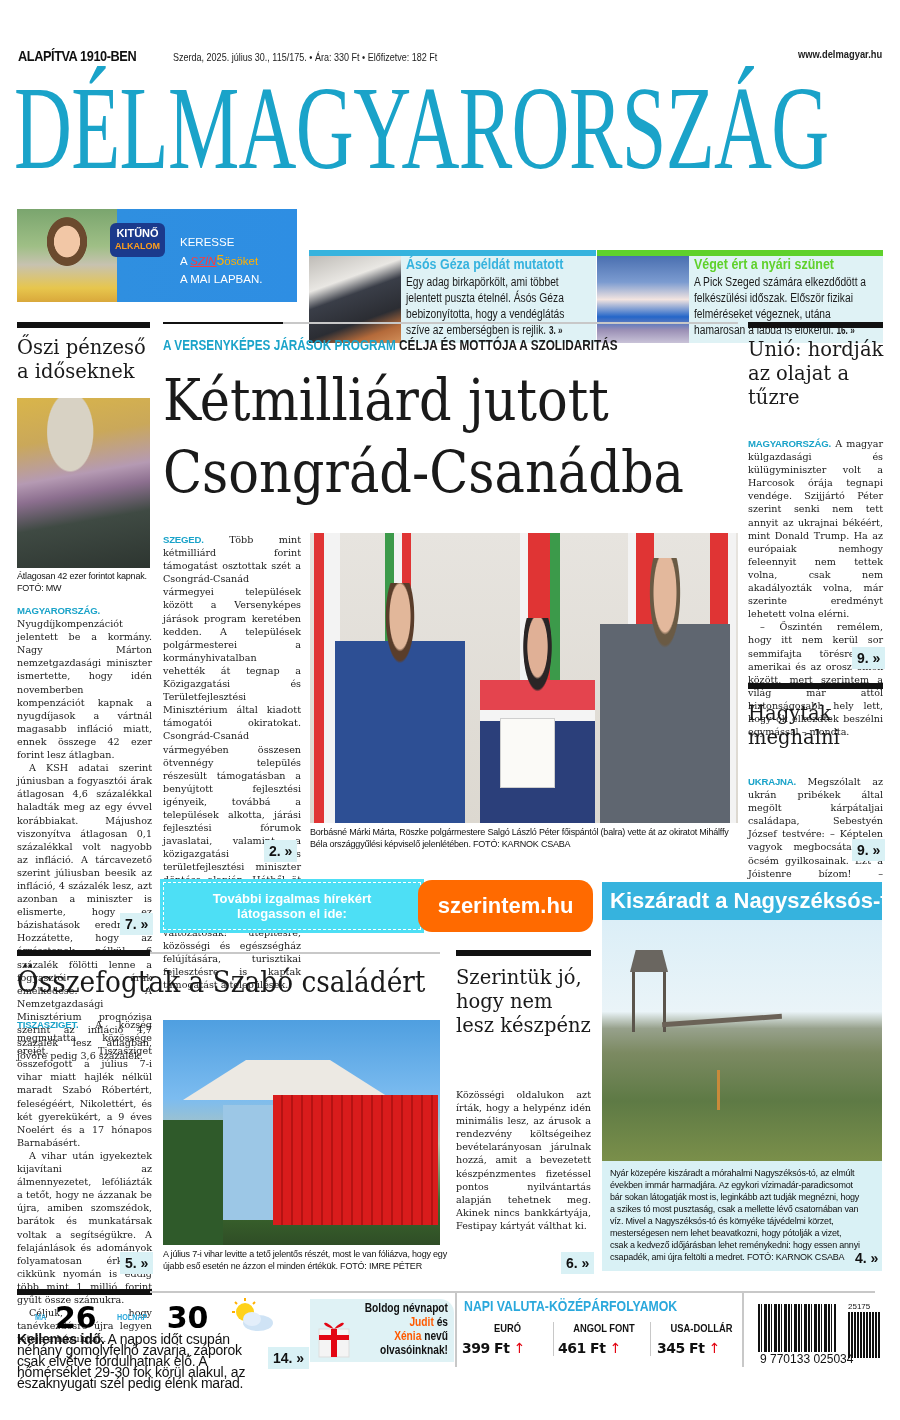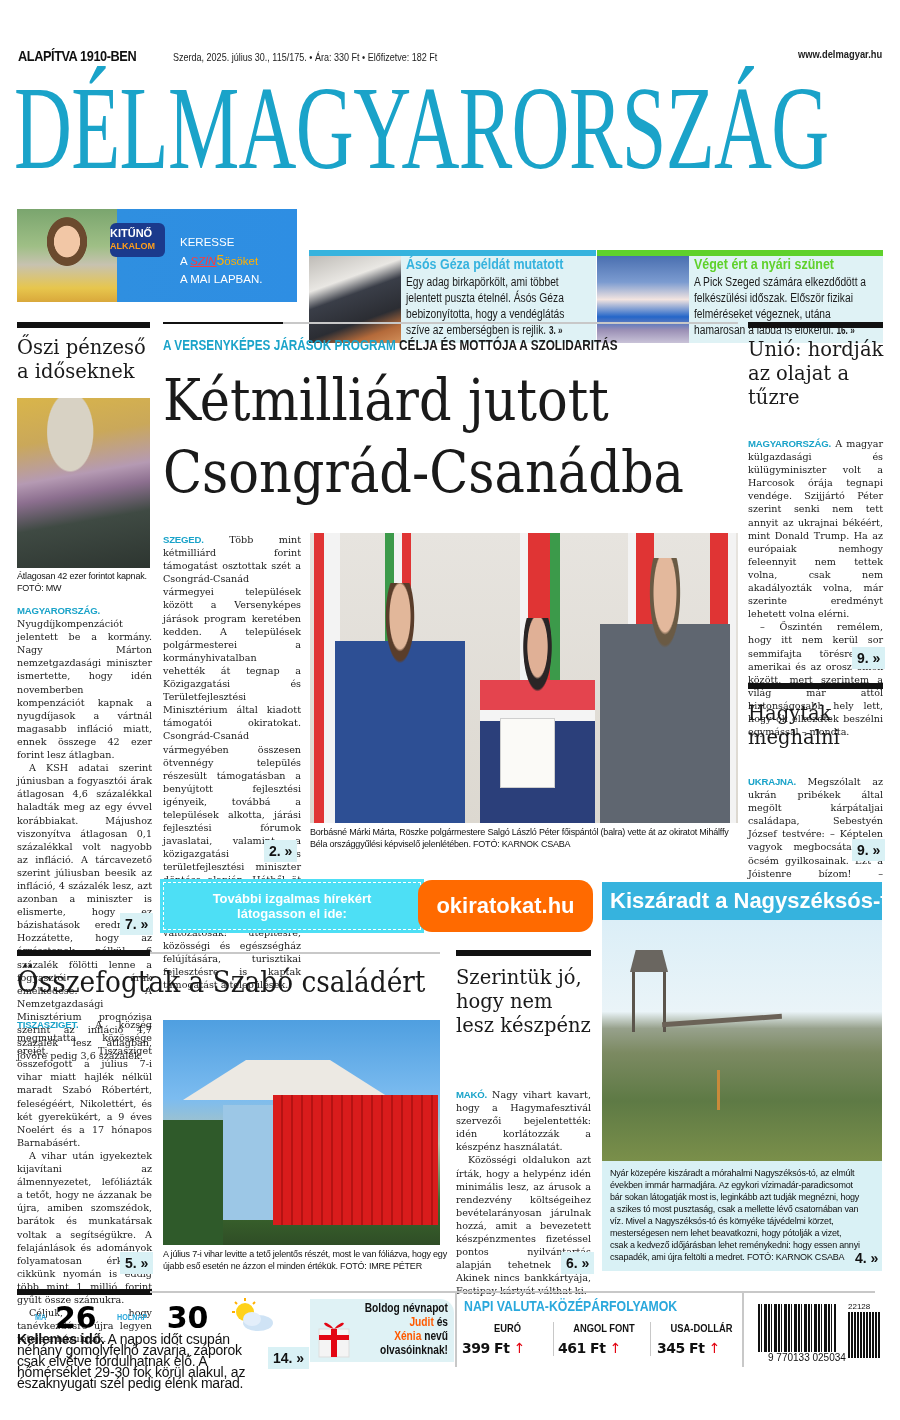--- a/index.html
+++ b/index.html
@@ -10,21 +10,21 @@
   
   .topline { top: 47px; left: 18px; right: 18px; height: 18px; display: flex; align-items: baseline; }
   .founded { font-family: "Liberation Sans", sans-serif; font-weight: bold; font-size: 15px; letter-spacing: -0.5px; color: #111; transform: scaleX(0.85); transform-origin: left; width: 135px; white-space: nowrap; }
   .dateline { font-size: 11px; color: #222; transform: scaleX(0.82); transform-origin: left; white-space: nowrap; margin-left: 20px; }
   .website { position: absolute; right: 0; top: 1px; font-weight: bold; font-size: 11px; color: #222; transform: scaleX(0.85); transform-origin: right; }
   .logo { top: 64px; left: 14px; width: 872px; height: 130px; font-family: "Liberation Serif", serif; font-size: 118px; line-height: 130px; color: #1aa3c9; letter-spacing: -1px; white-space: nowrap; transform: scaleX(0.68); transform-origin: left top; }
 
   
   .teaser-ad { top: 209px; left: 17px; width: 280px; height: 93px; background: linear-gradient(90deg,#3d80c4 0%,#2f8fe0 35%,#2e8ee3 100%); overflow: hidden; }
   .ad-photo { left: 0; top: 0; width: 100px; height: 93px; background: radial-gradient(ellipse at 50% 35%, #f2c7a6 0 18%, #6b4a2e 19% 28%, transparent 29%), linear-gradient(180deg,#7aa56e 0%,#9fbf86 40%,#c7c2b0 60%,#e7c64d 85%,#d9a83b 100%); }
-  .ad-badge { left: 93px; top: 14px; width: 55px; height: 34px; background: #1b3a8c; border-radius: 6px; color: #fff; font-weight: bold; font-size: 11px; line-height: 13px; padding-top: 4px; }
+  .ad-badge { left: 93px; top: 14px; width: 55px; height: 34px; background: #1b3a8c; border-radius: 6px; color: #fff; font-weight: bold; font-size: 11px; line-height: 13px; text-align: center; padding-top: 4px; }
   .ad-badge .orange { color: #ff9e1b; display: block; font-size: 9px; }
   .ad-text { left: 163px; top: 24px; color: #fff; font-weight: normal; font-size: 11.5px; line-height: 18px; }
   .ad-text .szin { color: #ff3b3b; font-style: italic; text-decoration: underline; }
   .ad-text .five { color: #ffb000; font-size: 14px; }
   .ad-text .osoket { color: #ffb000; }
 
   .teaser { top: 209px; height: 93px; background: #dff2f5; overflow: hidden; margin-top: 41px; }
   .teaser .bar { position: absolute; left: 0; top: 0; right: 0; height: 6px; }
   .teaser .ph { position: absolute; left: 0; top: 6px; width: 92px; height: 87px; }
   .teaser .tt { position: absolute; left: 97px; top: 6px; right: 4px; font-weight: bold; font-size: 14.5px; line-height: 17px; transform: scaleX(0.86); transform-origin: left; white-space: nowrap; }
@@ -157,21 +157,21 @@
 <div class="abs side-hd" style="left:748px;top:702px;width:140px;">Hagyták meghalni</div>
 <div class="abs body" style="left:748px;top:775px;width:135px;">
   <p><span class="dateline-tag">UKRAJNA.</span> <span>Megszólalt az ukrán pribékek által megölt kárpátaljai családapa, Sebestyén József testvére: – Képtelen vagyok megbocsátani az öcsém gyilkosainak. Ezt a Jóistenre bízom! – jelentette ki.</span></p>
 </div>
 <div class="pgref" style="left:852px;top:839px;">9. »</div>
 
 <div class="abs web-left">
   <div>További izgalmas hírekért</div>
   <div>látogasson el ide:</div>
 </div>
-<div class="abs web-right">okiratokat.hu</div>
+<div class="abs web-right">szerintem.hu</div>
 
 <div class="abs boxhead-blue" style="left:602px;top:882px;width:280px;height:38px;">Kiszáradt a Nagyszéksós-tó</div>
 <div class="abs lake-photo">
   <div class="abs" style="left:28px;top:30px;width:38px;height:22px;background:#6a6660;clip-path:polygon(15% 0,85% 0,100% 100%,0 100%);"></div>
   <div class="abs" style="left:30px;top:52px;width:34px;height:60px;border-left:3px solid #5b544b;border-right:3px solid #5b544b;"></div>
   <div class="abs" style="left:60px;top:98px;width:120px;height:5px;background:#6b6257;transform:rotate(-4deg);"></div>
   <div class="abs" style="left:115px;top:150px;width:3px;height:40px;background:#c98a3a;"></div>
 </div>
 <div class="abs lake-caption">
   <div class="caption" style="width:250px;">Nyár közepére kiszáradt a mórahalmi Nagyszéksós-tó, az elmúlt években immár harmadjára. Az egykori vízimadár-paradicsomot bár sokan látogatják most is, leginkább azt tudják megnézni, hogy a szikes tó most pusztaság, csak a mellette lévő csatornában van víz. Mivel a Nagyszéksós-tó és környéke tájvédelmi körzet, mesterségesen nem lehet beavatkozni, hogy pótolják a vizet, csak a kedvező időjárásban lehet reménykedni: hogy essen annyi csapadék, ami újra feltölti a medret. FOTÓ: KARNOK CSABA</div>
@@ -191,21 +191,20 @@
   <div class="abs" style="left:20px;top:40px;width:210px;height:40px;background:#ece9e3;clip-path:polygon(0 100%,30% 0,70% 0,100% 100%);"></div>
   <div class="abs" style="left:110px;top:75px;width:165px;height:130px;background:repeating-linear-gradient(90deg,#d91c1c 0 8px,#b51212 8px 10px);"></div>
   <div class="abs" style="left:60px;top:85px;width:50px;height:115px;background:#9cc7e6;"></div>
   <div class="abs" style="left:0;top:100px;width:60px;height:125px;background:#2f5a2a;"></div>
 </div>
 <div class="abs caption" style="left:163px;top:1248px;width:285px;">A július 7-i vihar levitte a tető jelentős részét, most le van fóliázva, hogy egy újabb eső esetén ne ázzon el minden értékük. FOTÓ: IMRE PÉTER</div>
 
 <div class="abs rule-black" style="left:456px;top:950px;width:135px;"></div>
 <div class="abs side-hd" style="left:456px;top:966px;width:140px;">Szerintük jó, hogy nem lesz készpénz</div>
 <div class="abs body" style="left:456px;top:1088px;width:135px;">
-  <p><span class="dateline-tag">MAKÓ.</span> <span>Nagy vihart kavart, hogy a Hagymafesztivál szervezői bejelentették: idén korlátozzák a készpénz használatát.</span></p>
   <p>Közösségi oldalukon azt írták, hogy a helypénz idén minimális lesz, az árusok a rendezvény költségeihez bevételarányosan járulnak hozzá, amit a bevezetett készpénzmentes fizetéssel pontos nyilvántartás alapján tehetnek meg. Akinek nincs bankkártyája, Festipay kártyát válthat ki.</p>
 </div>
 <div class="pgref" style="left:561px;top:1252px;">6. »</div>
 
 <div class="abs rule-black" style="left:17px;top:1289px;width:135px;"></div>
 <div class="abs" style="left:150px;top:1291px;width:725px;height:2px;background:#c8c8c8;"></div>
 
 <div class="abs" style="left:35px;top:1300px;height:34px;display:flex;align-items:center;gap:6px;">
   <span class="wlabel">MA</span>
   <span class="weather-num" style="font-size:30px;">26</span>
@@ -261,15 +260,15 @@
   <div style="width:95px;padding-left:6px;">
     <div class="fx-label">USA-DOLLÁR</div>
     <div class="fx-value" style="margin-top:6px;"><span>345 Ft</span> <span class="arrow">↑</span></div>
   </div>
 </div>
 
 <div class="abs" style="left:742px;top:1293px;width:2px;height:74px;background:#c8c8c8;"></div>
 <div class="abs" style="left:752px;top:1302px;width:130px;height:62px;">
   <div class="abs" style="left:6px;top:2px;width:78px;height:48px;background:repeating-linear-gradient(90deg,#111 0 2px,#fff 2px 3px,#111 3px 4px,#fff 4px 6px,#111 6px 9px,#fff 9px 10px);"></div>
   <div class="abs" style="left:96px;top:10px;width:32px;height:46px;background:repeating-linear-gradient(90deg,#111 0 2px,#fff 2px 3px,#111 3px 5px,#fff 5px 6px);"></div>
-  <div class="abs" style="left:96px;top:0;font-size:8px;color:#111;">22128</div>
-  <div class="abs" style="left:16px;top:50px;font-size:10px;color:#111;white-space:nowrap;">9 770133 025034</div>
+  <div class="abs" style="left:96px;top:0;font-size:8px;color:#111;">25175</div>
+  <div class="abs" style="left:8px;top:50px;font-size:12px;color:#111;white-space:nowrap;">9 770133 025034</div>
 </div>
 
 </body></html>

